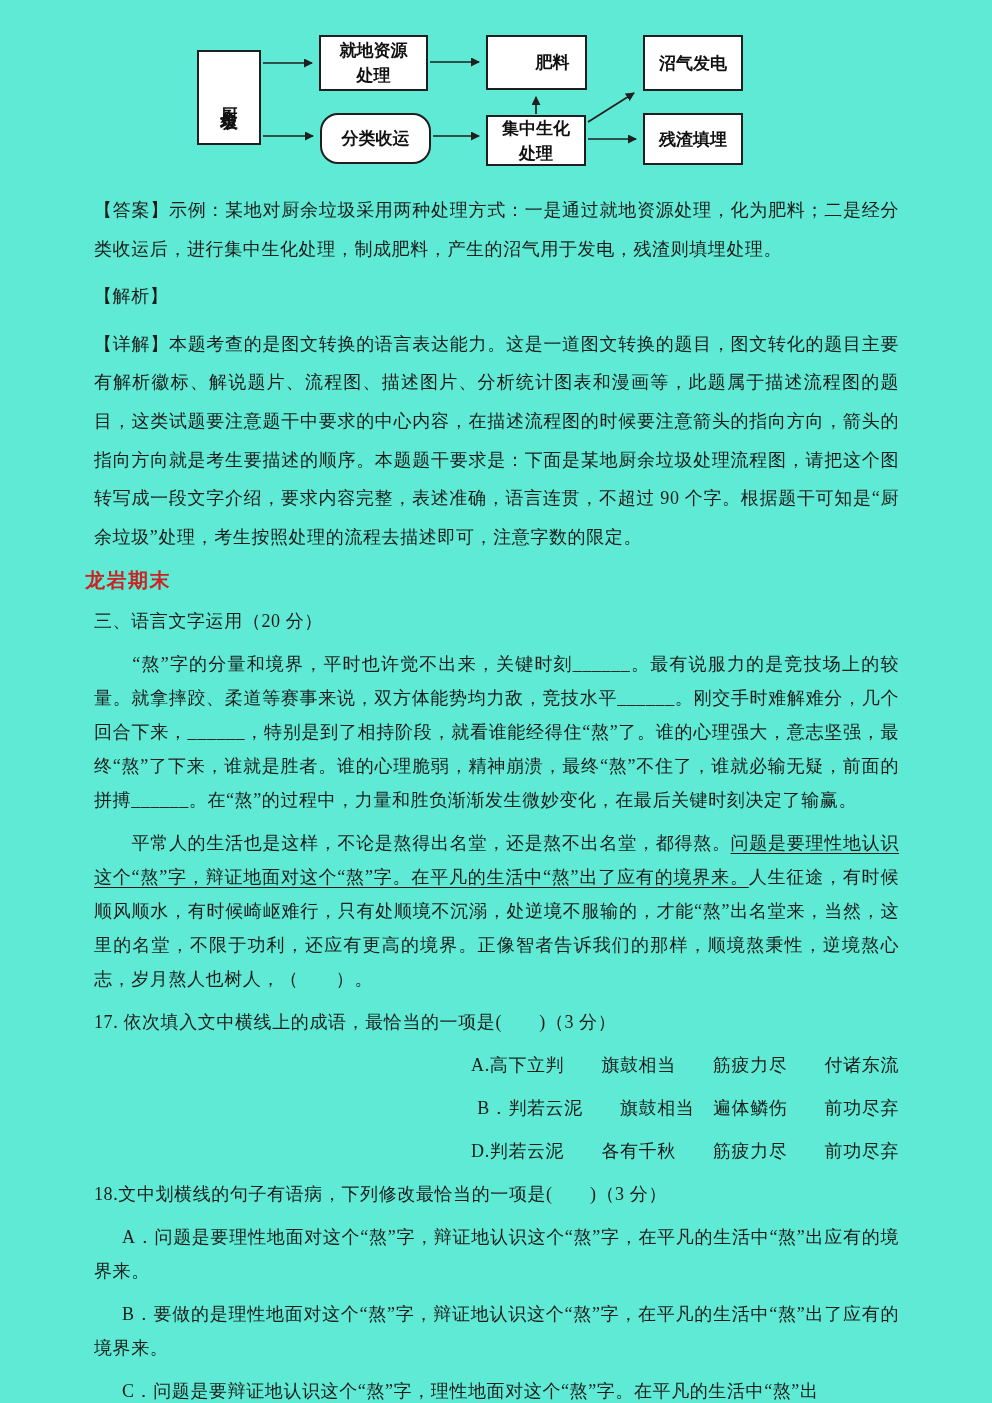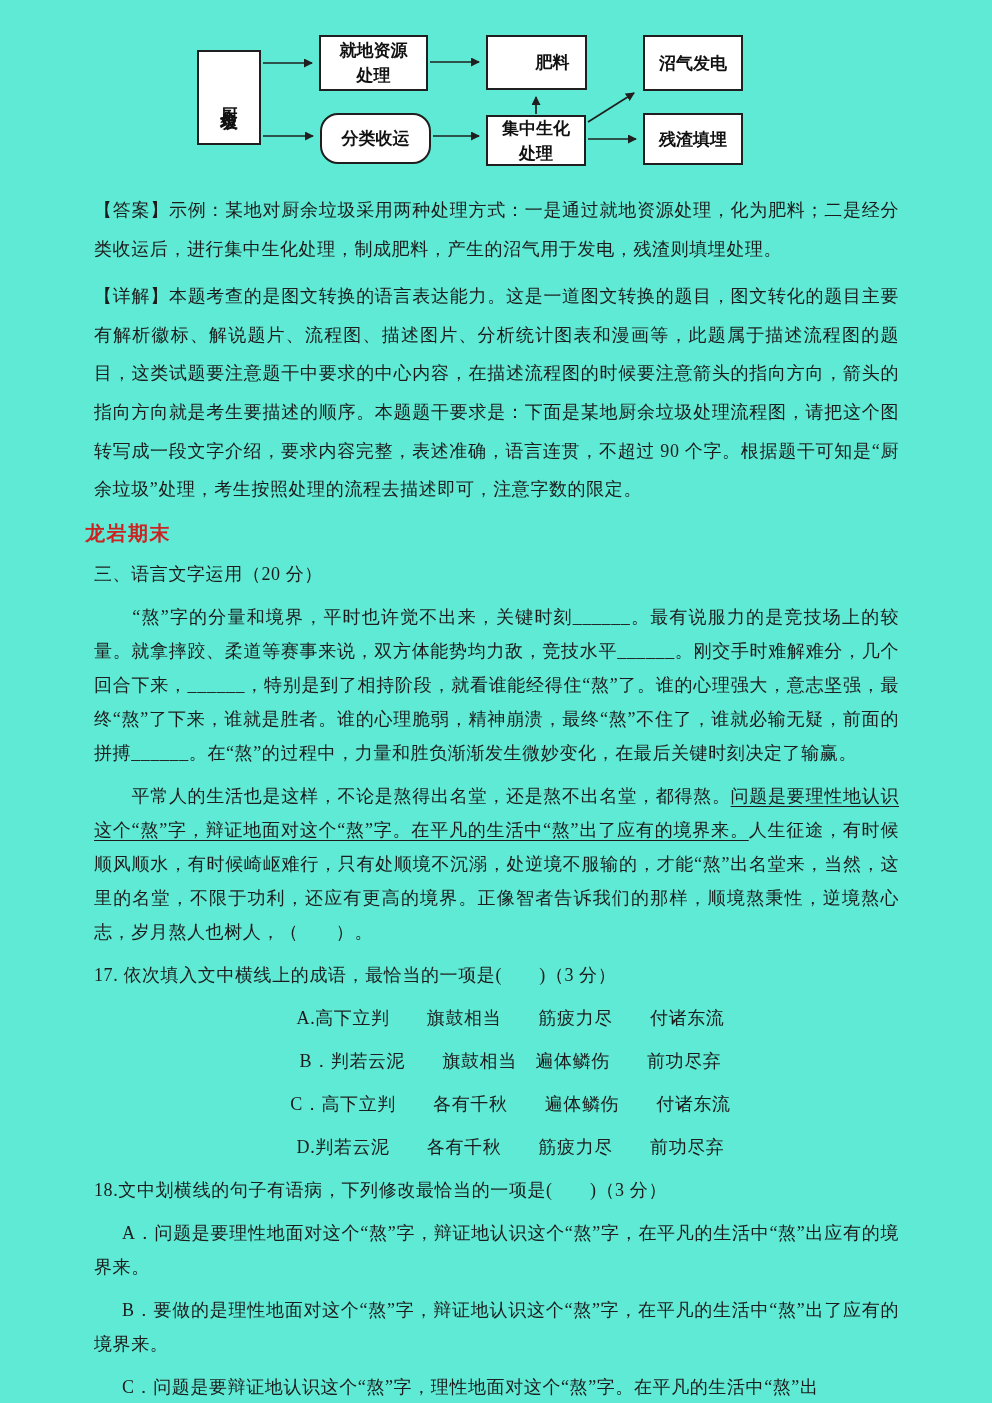--- a/index.html
+++ b/index.html
@@ -30,21 +30,21 @@
   .content { padding:0 84px 0 85px; }
   .para { margin:9px; text-align:justify; letter-spacing:0.6px; }
   .lg { font-size:18px; line-height:38.6px; }
   .sm { font-size:18px; line-height:34px; }
   .answer-p { margin-top:9px; }
   .section-heading {
     margin:7px 0 0 0; color:#cc2222; font-size:20px; line-height:30px;
     font-weight:bold; letter-spacing:1.5px;
   }
   .ul { text-decoration:underline; text-underline-offset:4px; text-decoration-thickness:1px; }
-  .option { padding-left:28px; text-align:center; }
+  .option { padding-left:28px; text-align:right; }
   .opt-para { text-indent:28px; }
 </style>
 </head>
 <body>
 
 <div class="page">
 
   <div class="fc">
     <svg class="fc-arrows" viewBox="0 0 992 182" xmlns="http://www.w3.org/2000/svg">
       <defs>
@@ -81,35 +81,35 @@
     </div>
     <div class="fc-box fc-residue">
       <span>残渣填埋</span>
     </div>
   </div>
 
   <div class="content">
 
     <p class="para lg answer-p"><span>【答案】</span><span>示例：某地对厨余垃圾采用两种处理方式：一是通过就地资源处理，化为肥料；二是经分类收运后，进行集中生化处理，制成肥料，产生的沼气用于发电，残渣则填埋处理。</span></p>
 
+    <p class="para lg">【解析】</p>
 
     <p class="para lg"><span>【详解】</span><span>本题考查的是图文转换的语言表达能力。这是一道图文转换的题目，图文转化的题目主要有解析徽标、解说题片、流程图、描述图片、分析统计图表和漫画等，此题属于描述流程图的题目，这类试题要注意题干中要求的中心内容，在描述流程图的时候要注意箭头的指向方向，箭头的指向方向就是考生要描述的顺序。本题题干要求是：下面是某地厨余垃圾处理流程图，请把这个图转写成一段文字介绍，要求内容完整，表述准确，语言连贯，不超过 90 个字。根据题干可知是“厨余垃圾”处理，考生按照处理的流程去描述即可，注意字数的限定。</span></p>
 
     <h2 class="section-heading">龙岩期末</h2>
 
     <p class="para sm">三、语言文字运用（20 分）</p>
 
     <p class="para sm">　　“熬”字的分量和境界，平时也许觉不出来，关键时刻______。最有说服力的是竞技场上的较量。就拿摔跤、柔道等赛事来说，双方体能势均力敌，竞技水平______。刚交手时难解难分，几个回合下来，______，特别是到了相持阶段，就看谁能经得住“熬”了。谁的心理强大，意志坚强，最终“熬”了下来，谁就是胜者。谁的心理脆弱，精神崩溃，最终“熬”不住了，谁就必输无疑，前面的拼搏______。在“熬”的过程中，力量和胜负渐渐发生微妙变化，在最后关键时刻决定了输赢。</p>
 
     <p class="para sm"><span>　　平常人的生活也是这样，不论是熬得出名堂，还是熬不出名堂，都得熬。</span><span class="ul">问题是要理性地认识这个“熬”字，辩证地面对这个“熬”字。在平凡的生活中“熬”出了应有的境界来。</span><span>人生征途，有时候顺风顺水，有时候崎岖难行，只有处顺境不沉溺，处逆境不服输的，才能“熬”出名堂来，当然，这里的名堂，不限于功利，还应有更高的境界。正像智者告诉我们的那样，顺境熬秉性，逆境熬心志，岁月熬人也树人，（　　）。</span></p>
 
     <p class="para sm">17. 依次填入文中横线上的成语，最恰当的一项是(　　)（3 分）</p>
     <div class="para sm option">A.高下立判　　旗鼓相当　　筋疲力尽　　付诸东流</div>
     <div class="para sm option">B．判若云泥　　旗鼓相当　遍体鳞伤　　前功尽弃</div>
-    <div class="para sm option">C．高下立判　　各有千秋　　遍体鳞伤　　付诸东流</div>
     <div class="para sm option">D.判若云泥　　各有千秋　　筋疲力尽　　前功尽弃</div>
 
     <p class="para sm">18.文中划横线的句子有语病，下列修改最恰当的一项是(　　)（3 分）</p>
     <p class="para sm opt-para">A．问题是要理性地面对这个“熬”字，辩证地认识这个“熬”字，在平凡的生活中“熬”出应有的境界来。</p>
     <p class="para sm opt-para">B．要做的是理性地面对这个“熬”字，辩证地认识这个“熬”字，在平凡的生活中“熬”出了应有的境界来。</p>
     <p class="para sm opt-para">C．问题是要辩证地认识这个“熬”字，理性地面对这个“熬”字。在平凡的生活中“熬”出</p>
 
   </div>
 </div>
 

